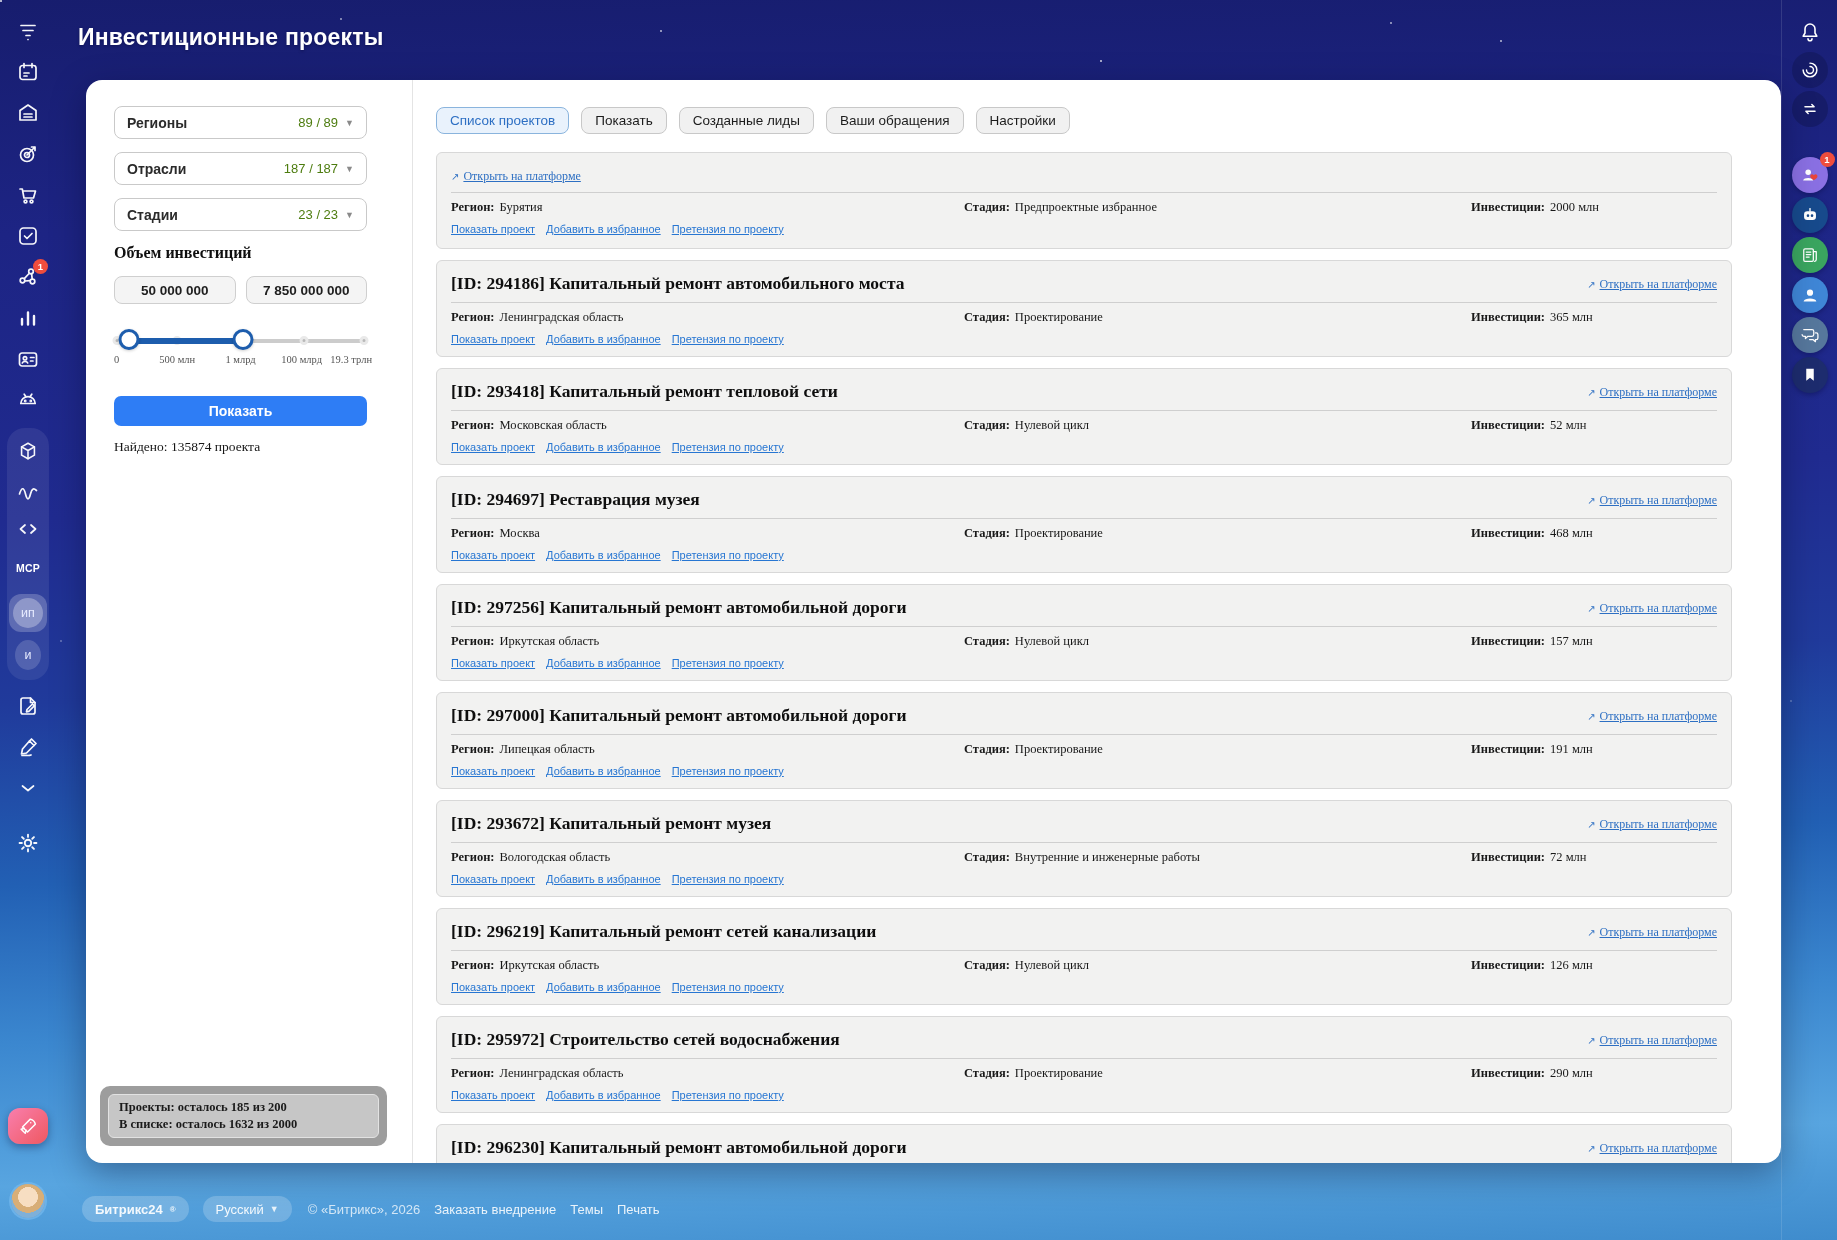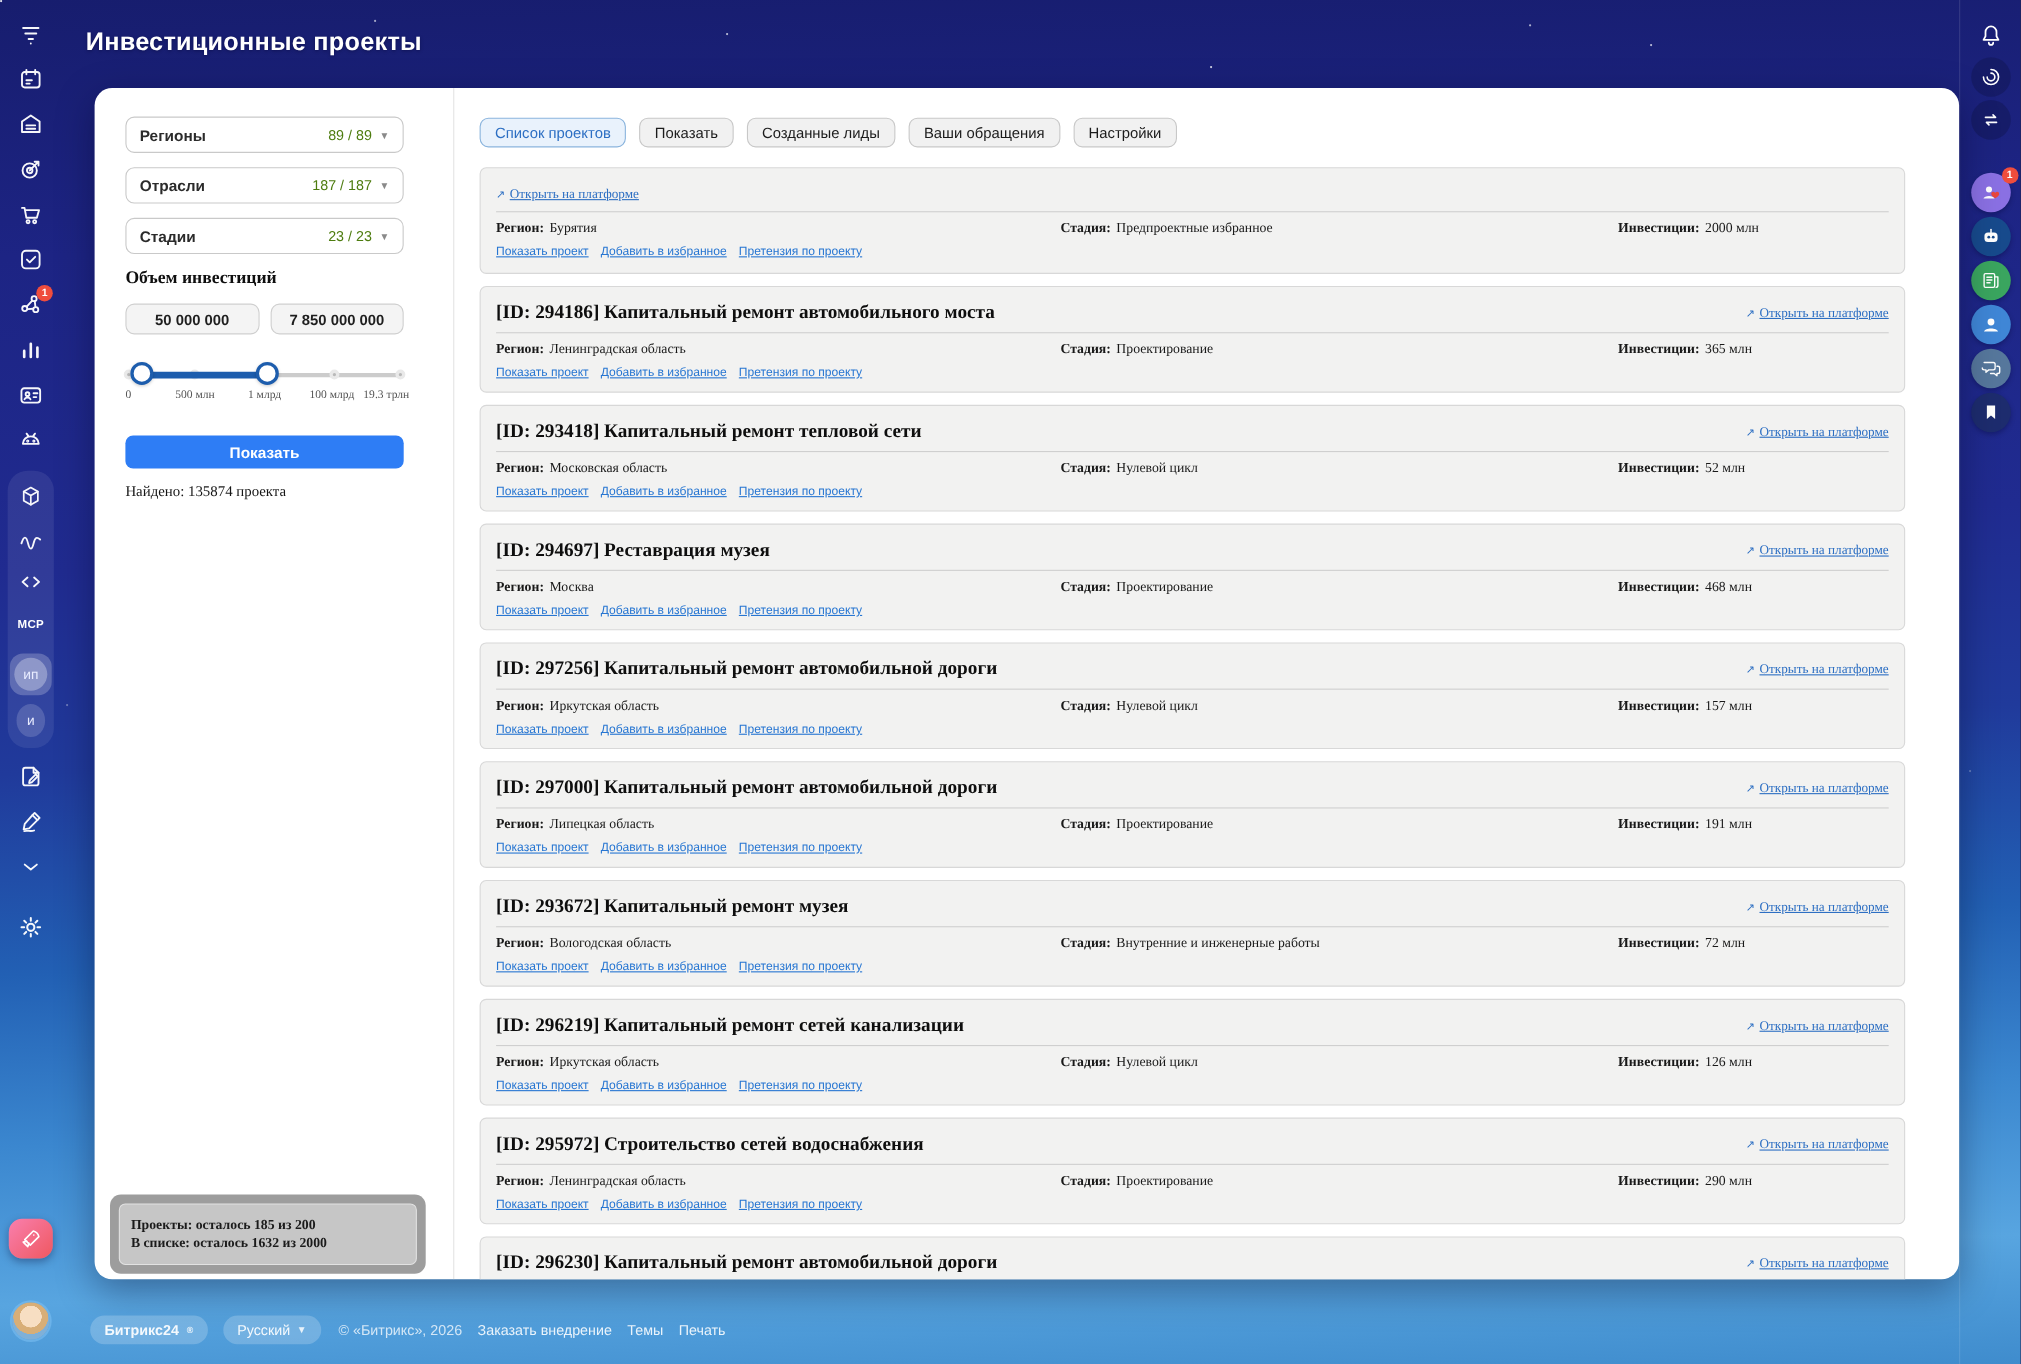--- a/index.html
+++ b/index.html
@@ -72,21 +72,21 @@
   .sl-handle{position:absolute;top:1px;width:21px;height:21px;border-radius:50%;background:#fff;border:3.5px solid #1d5dad;transform:translateX(-50%);box-shadow:0 1px 3px rgba(0,0,0,.2);cursor:pointer;}
   .sl-labels{position:relative;height:14px;font-family:"Liberation Serif",serif;font-size:10.5px;color:#555;}
   .sl-lab{position:absolute;white-space:nowrap;}
   .sl-l0{left:0;}
   .sl-l1{left:25%;transform:translateX(-50%);}
   .sl-l2{left:50%;transform:translateX(-50%);}
   .sl-l3{left:75%;transform:translateX(-55%);}
   .sl-l4{right:-5px;}
   .show-btn{margin-top:28px;width:100%;height:30px;background:#2e7df5;border:none;border-radius:7px;color:#fff;font-weight:bold;font-size:14px;display:flex;align-items:center;justify-content:center;cursor:pointer;font-family:"Liberation Sans",sans-serif;}
   .found-text{margin-top:13px;font-family:"Liberation Serif",serif;font-size:13.5px;color:#161616;}
-  .quota{position:absolute;left:14px;top:1006px;width:287px;height:72px;background:#9d9d9d;border-radius:10px;padding:8px;}
+  .quota{position:absolute;left:14px;top:1006px;width:287px;height:60px;background:#9d9d9d;border-radius:10px;padding:8px;}
   .quota-inner{height:100%;background:#c6c6c6;border:1px solid #e2e2e2;border-radius:6px;padding:3px 10px;font-family:"Liberation Serif",serif;font-weight:bold;font-size:12.5px;color:#1b1b1b;display:flex;flex-direction:column;justify-content:center;gap:2px;}
 
   
   .content{position:absolute;left:350px;top:0;right:0;bottom:0;}
   .tabs{position:absolute;left:0;top:27px;display:flex;gap:12px;}
   .tab{height:27px;padding:0 13px;border-radius:8px;border:1px solid #c8c8c8;background:#f1f1f1;color:#1c1c1c;font-size:13.5px;display:flex;align-items:center;cursor:pointer;white-space:nowrap;}
   .tab.active{background:#e9f2fc;border-color:#8ab4dd;color:#2d6fc3;}
   .cards{position:absolute;left:0;top:72px;width:1296px;display:flex;flex-direction:column;gap:11px;}
   .card{height:97px;background:#f2f2f1;border:1px solid #d8d8d8;border-radius:6px;padding:12px 14px 0;flex:none;}
   .card-head{display:flex;justify-content:space-between;align-items:flex-start;}

